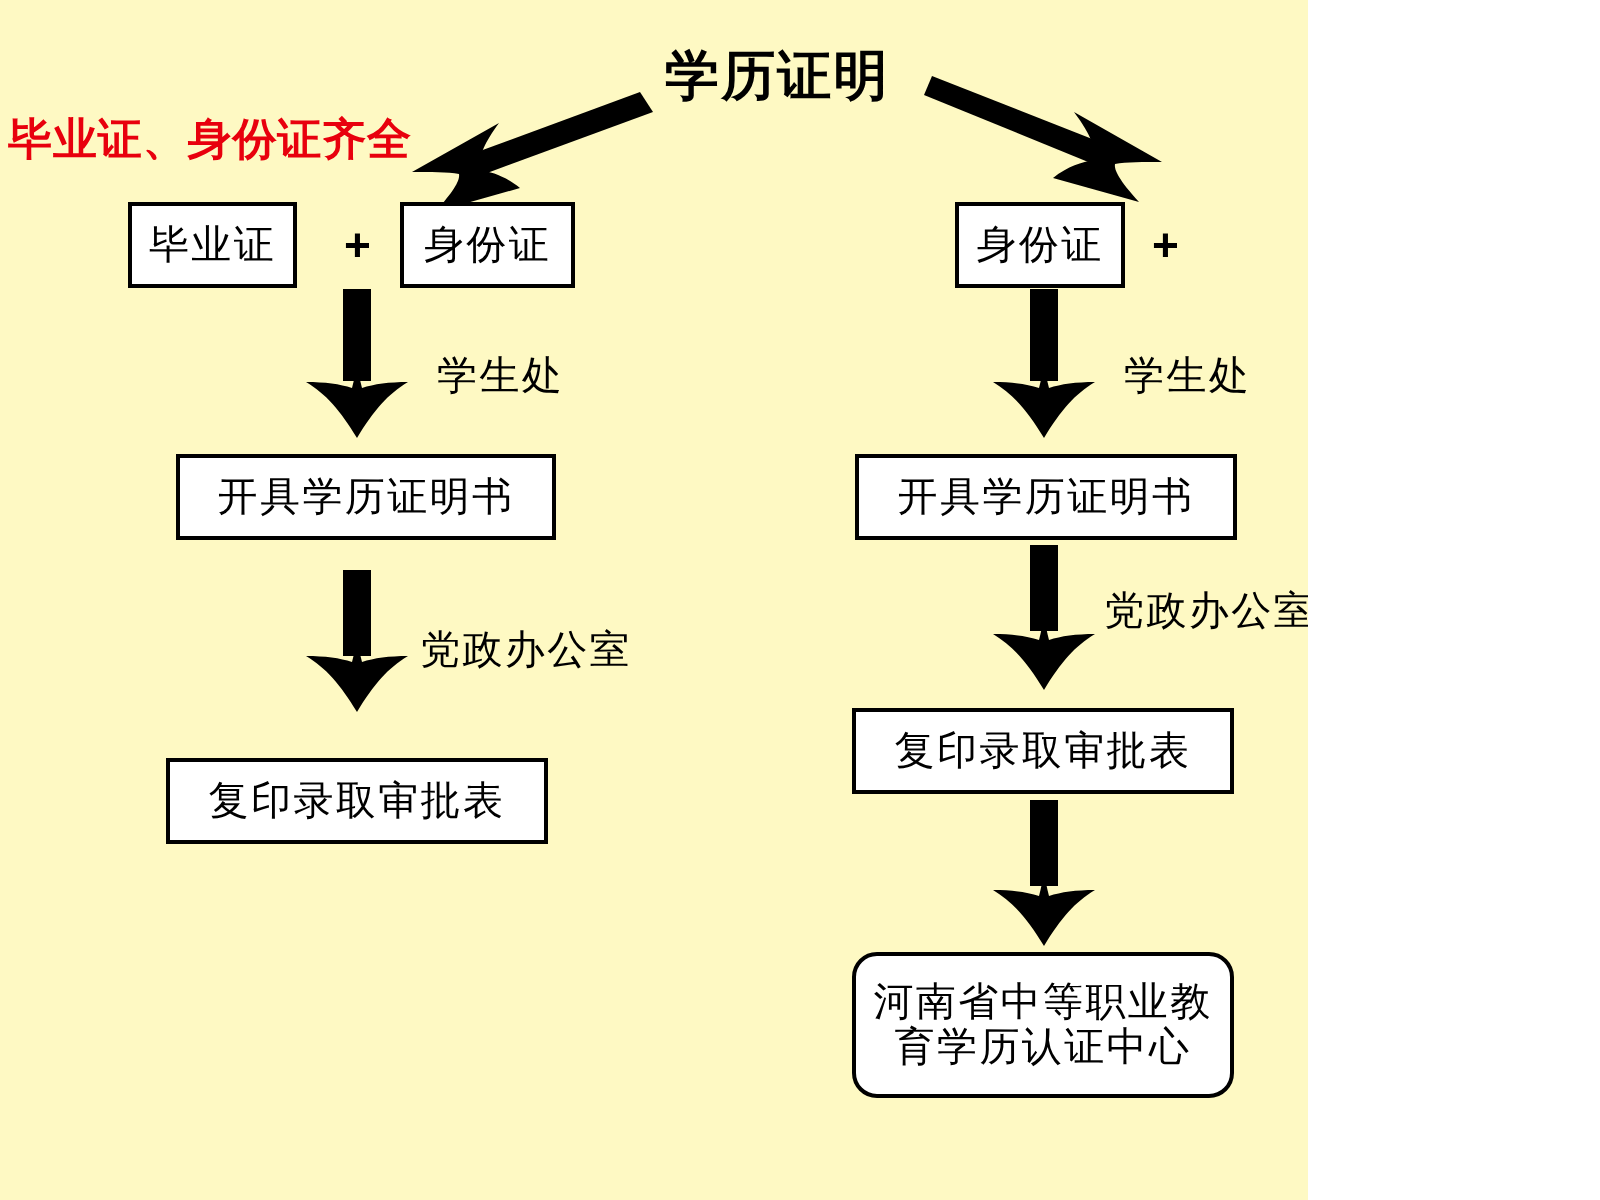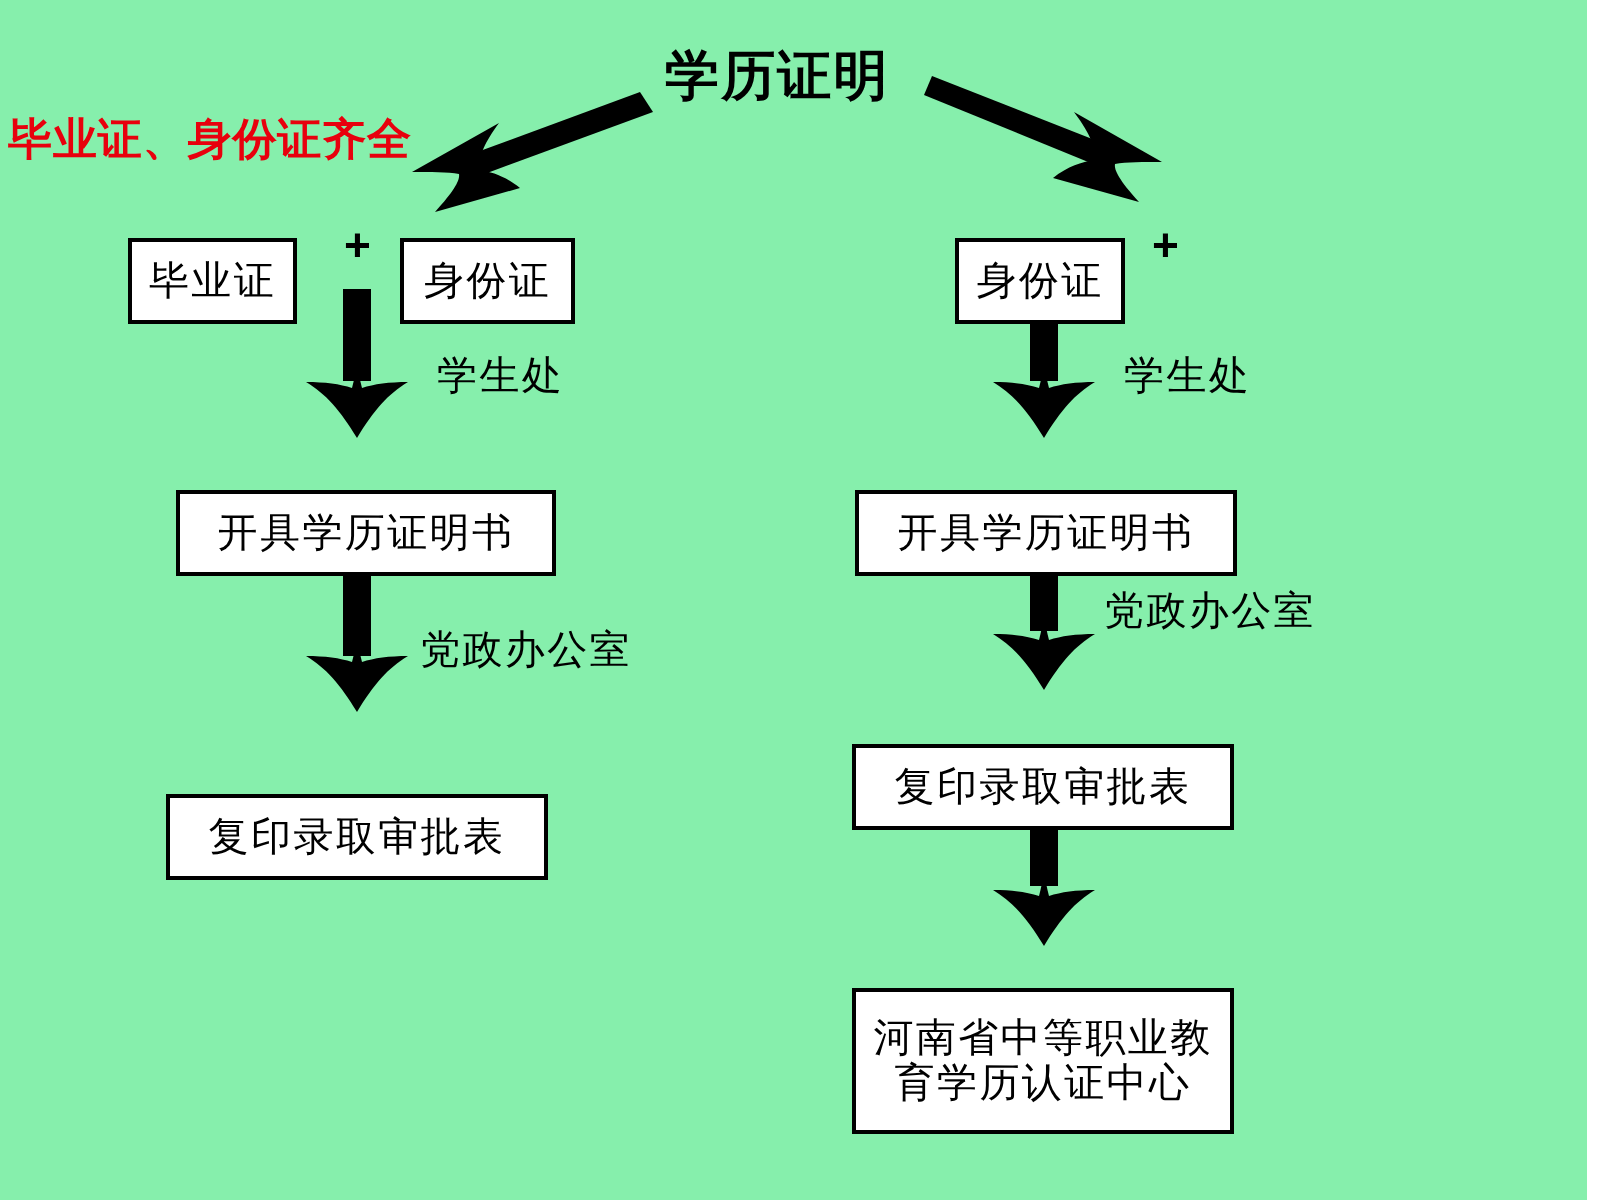--- a/index.html
+++ b/index.html
@@ -3,40 +3,39 @@
 <meta charset="utf-8">
 <title>学历证明流程图</title>
 <style>
   html, body {
     margin: 0;
     padding: 0;
     background: #ffffff;
   }
   #canvas {
     position: relative;
-    width: 1587px;
+    width: 1308px;
     height: 1200px;
-    background: #86efac;
+    background: #fef9c3;
     overflow: hidden;
     font-family: "Liberation Serif", "DejaVu Serif", serif;
   }
   .node {
     position: absolute;
     box-sizing: border-box;
     border: 4px solid #000000;
     background: #ffffff;
     display: flex;
     align-items: center;
     justify-content: center;
     text-align: center;
     color: #000000;
     line-height: 1.12;
     letter-spacing: 0.06em;
     font-family: "Liberation Serif", "DejaVu Serif", serif;
-    margin-top: 36px;
   }
   .node-text {
     display: block;
     white-space: pre-line;
   }
   .title {
     position: absolute;
     font-weight: bold;
     color: #000000;
     letter-spacing: 0.04em;
@@ -215,18 +214,18 @@
   <div class="node" style="left:855px; top:454px; width:382px; height:86px; font-size:40px;">
     <span class="node-text">开具学历证明书</span>
   </div>
 
   <div class="edge-label" style="left:1104px; top:583px; font-size:40px;">党政办公室</div>
 
   <div class="node" style="left:852px; top:708px; width:382px; height:86px; font-size:40px;">
     <span class="node-text">复印录取审批表</span>
   </div>
 
-  <div class="node" style="left:852px; top:952px; width:382px; height:146px; font-size:40px;">
+  <div class="node" style="left:852px; top:952px; width:382px; height:146px; font-size:40px;border-radius:25px;">
     <span class="node-text">河南省中等职业教
 育学历认证中心</span>
   </div>
 
 </div>
 
 </body></html>

